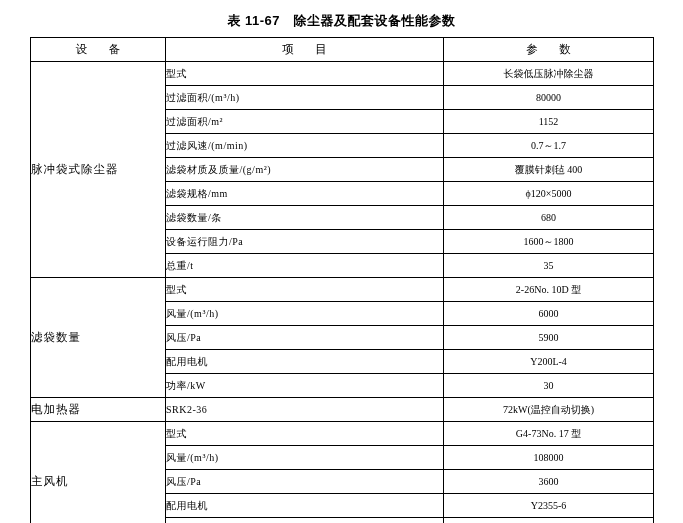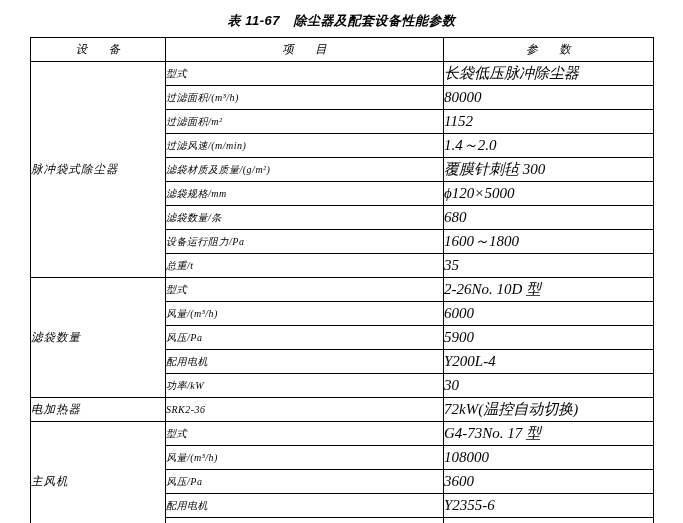--- a/index.html
+++ b/index.html
@@ -13,21 +13,20 @@
     font-family: "Liberation Serif", "DejaVu Serif", serif;
     color: #000000;
     overflow: hidden;
   }
   .page {
     position: relative;
     width: 683px;
     height: 398px;
     box-sizing: border-box;
     padding: 10px 30px 0 30px;
-    font-style: italic;
   }
   .doc-title {
     text-align: center;
     font-size: 13px;
     font-weight: bold;
     letter-spacing: 0.5px;
     margin: 2px 0 7px 0;
     font-family: "Liberation Sans", "DejaVu Sans", sans-serif;
   }
   table.spec {
@@ -62,21 +61,22 @@
     font-size: 11.5px;
     letter-spacing: 1px;
   }
   td.c-item {
     padding-left: 12px;
     text-align: left;
     font-size: 10px;
     letter-spacing: 0.5px;
   }
   td.c-param {
-    font-size: 15px;
+    text-align: center;
+    font-size: 10px;
   }
   td.bold-val {
     font-weight: bold;
   }
   .col1 { width: 135px; }
   .col2 { width: 278px; }
   .col3 { width: 210px; }
 </style>
 </head>
 <body>
@@ -107,25 +107,25 @@
         <tr>
           <td class="c-item">过滤面积/(m³/h)</td>
           <td class="c-param">80000</td>
         </tr>
         <tr>
           <td class="c-item">过滤面积/m²</td>
           <td class="c-param">1152</td>
         </tr>
         <tr>
           <td class="c-item">过滤风速/(m/min)</td>
-          <td class="c-param">1.4～2.0</td>
+          <td class="c-param">0.7～1.7</td>
         </tr>
         <tr>
           <td class="c-item">滤袋材质及质量/(g/m²)</td>
-          <td class="c-param bold-val">覆膜针刺毡 300</td>
+          <td class="c-param bold-val">覆膜针刺毡 400</td>
         </tr>
         <tr>
           <td class="c-item">滤袋规格/mm</td>
           <td class="c-param">ϕ120×5000</td>
         </tr>
         <tr>
           <td class="c-item">滤袋数量/条</td>
           <td class="c-param">680</td>
         </tr>
         <tr>

